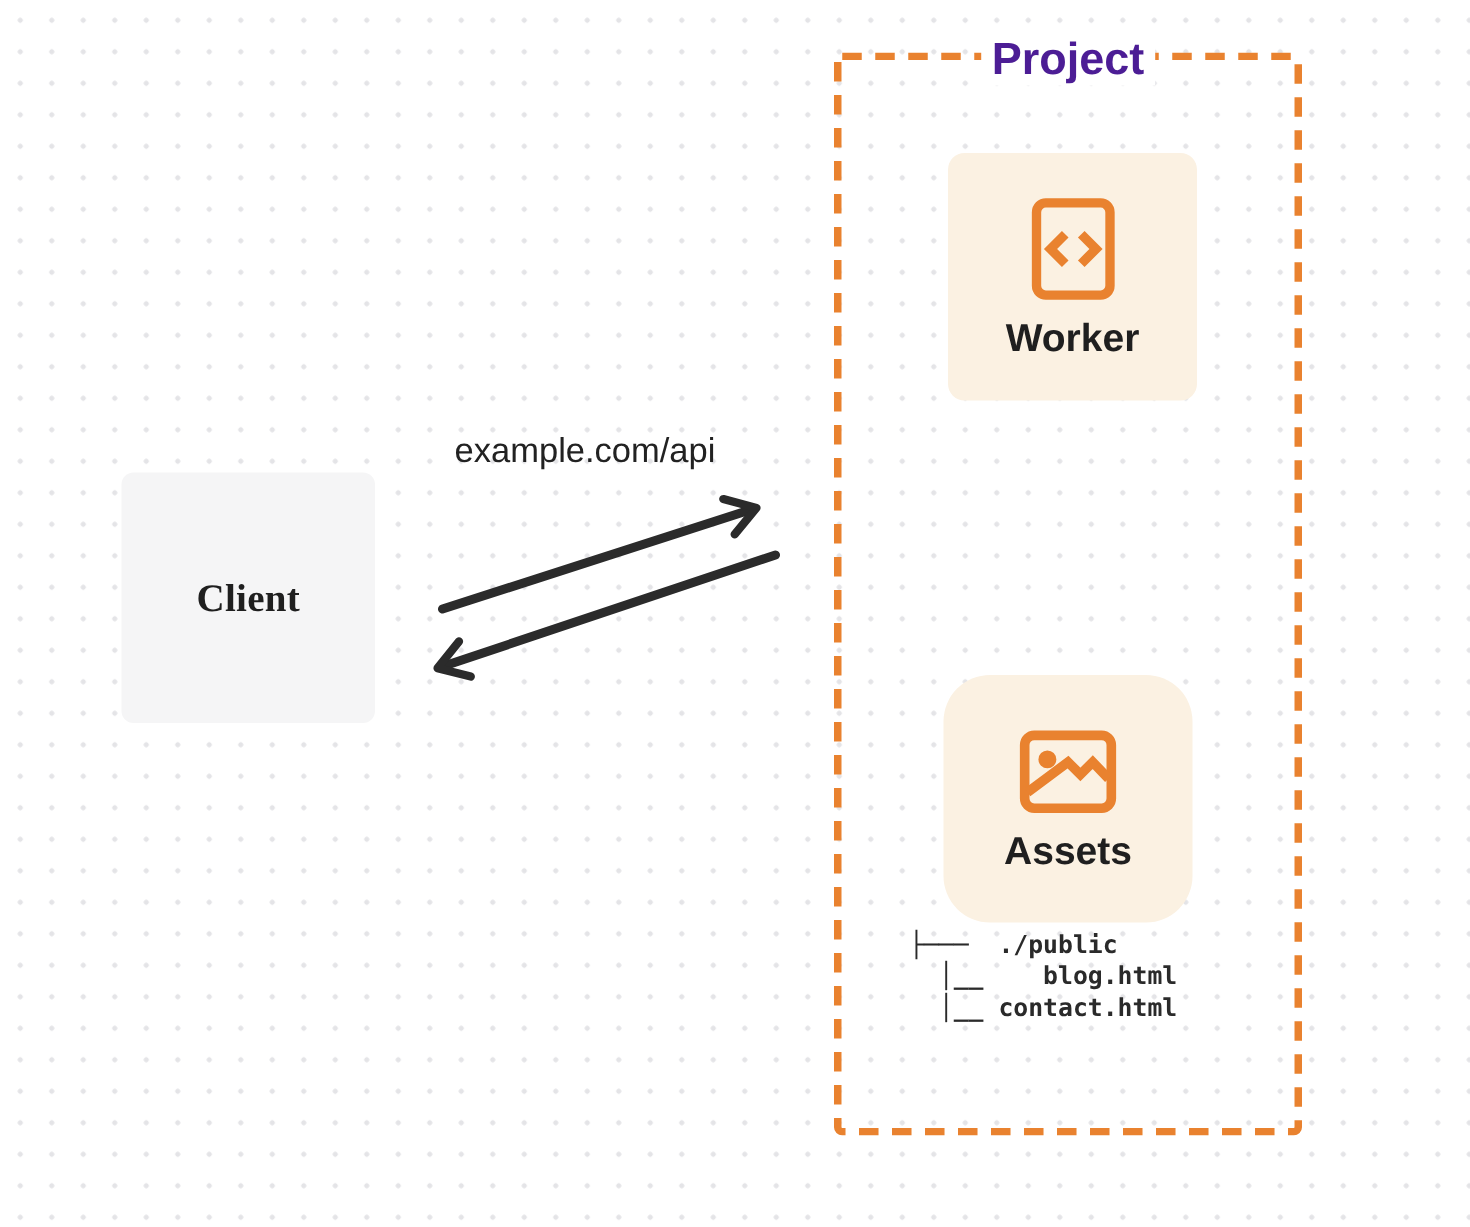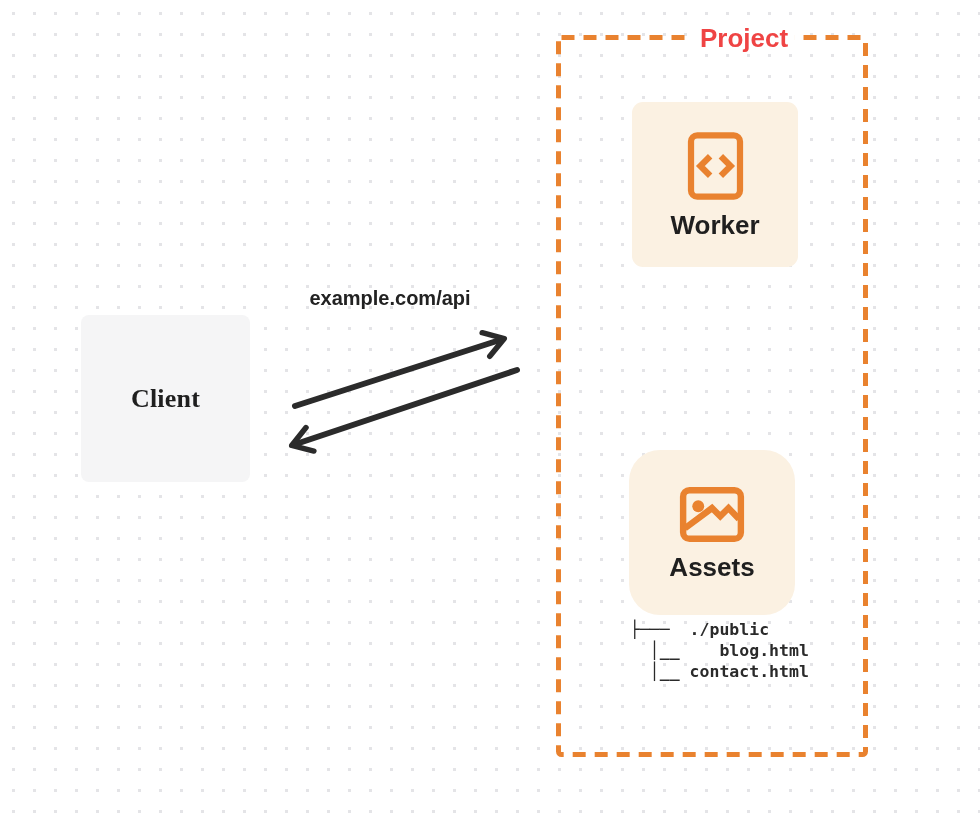--- a/index.html
+++ b/index.html
@@ -25,44 +25,43 @@
     display: flex; align-items: center; justify-content: center;
   }
   .client-box .label {
     font-size: 26px; font-weight: bold; color: #1f1f1f; letter-spacing: 0.2px; font-family: Liberation Serif, serif;
   }
 
   
   .url-label {
     position: absolute; left: 390px; top: 287px;
     transform: translateX(-50%);
-    font-size: 20px; font-weight: bold; color: #222222;
+    font-size: 23px; font-weight: normal; color: #222222;
     white-space: nowrap;
   }
 
   
   .arrows {
     position: absolute; left: 0; top: 0;
     width: 980px; height: 818px;
     pointer-events: none;
   }
 
   
   .project-box {
     position: absolute; left: 556px; top: 35px;
     width: 312px; height: 722px;
   }
   .project-box > svg.border { position: absolute; left: 0; top: 0; }
   .project-label {
     position: absolute; top: -12px; left: 50%;
     transform: translateX(-50%);
     background: #ffffff; padding: 0 7px;
-    font-size: 26px; font-weight: bold; color: #ef4444;
+    font-size: 30px; font-weight: bold; color: #4c1d95;
     white-space: nowrap;
-    margin-left: 32px;
   }
 
   
   .card {
     position: absolute;
     width: 166px; height: 165px;
     background: #fbf1e2; border-radius: 11px;
     display: flex; flex-direction: column;
     align-items: center; justify-content: center;
     gap: 11px;
@@ -73,21 +72,21 @@
     font-size: 26px; font-weight: bold; color: #1f1f1f; line-height: 1;
   }
 
   
   .file-tree {
     position: absolute; left: 50px; top: 584px; 
     color: #2a2a2a;
     font-family: "DejaVu Sans Mono", monospace;
     font-size: 16.5px; line-height: 21px; font-weight: bold;
   }
-  .file-tree .line { white-space: pre; margin-left: 24px; }
+  .file-tree .line { white-space: pre; }
 </style>
 </head>
 <body>
 
 <div class="canvas">
 
   <div class="client-box">
     <span class="label">Client</span>
   </div>
 

